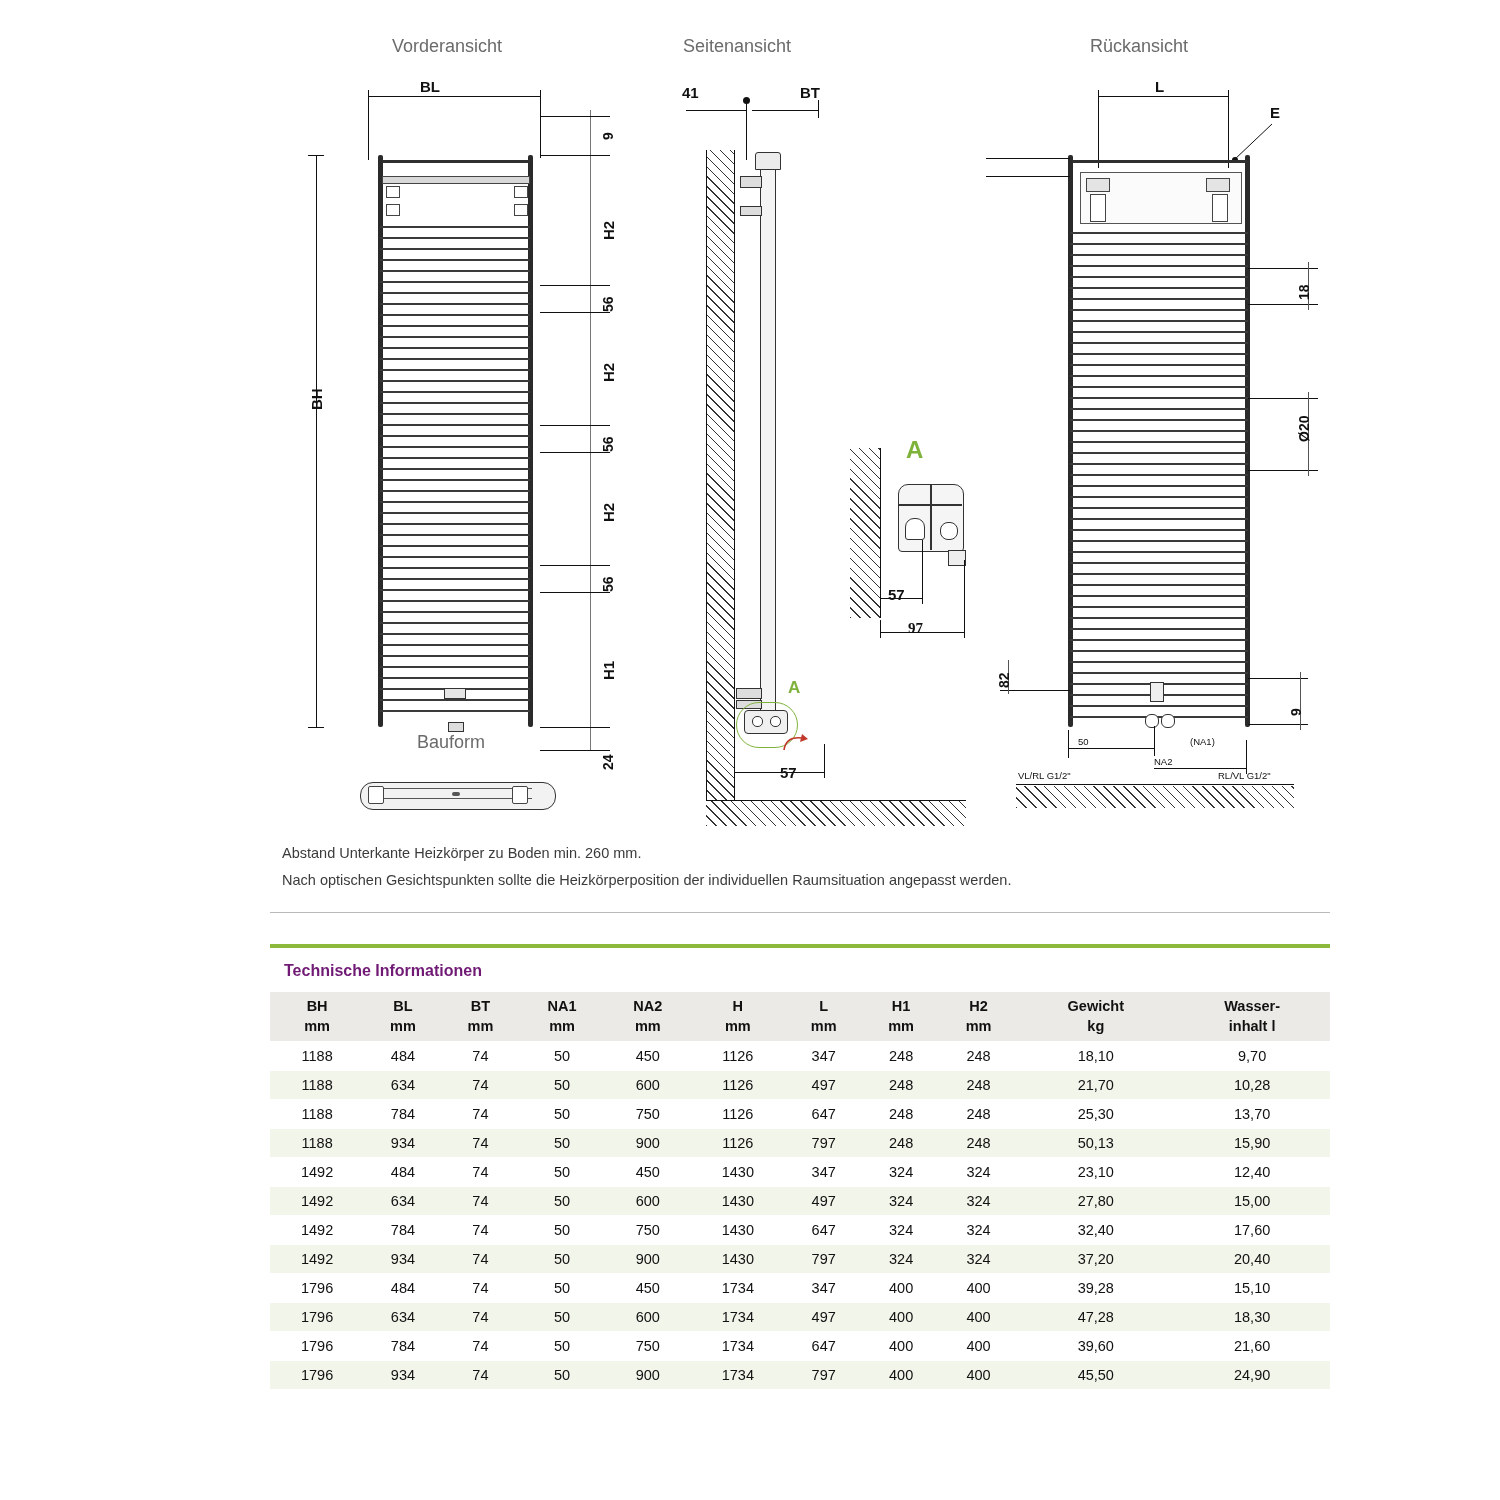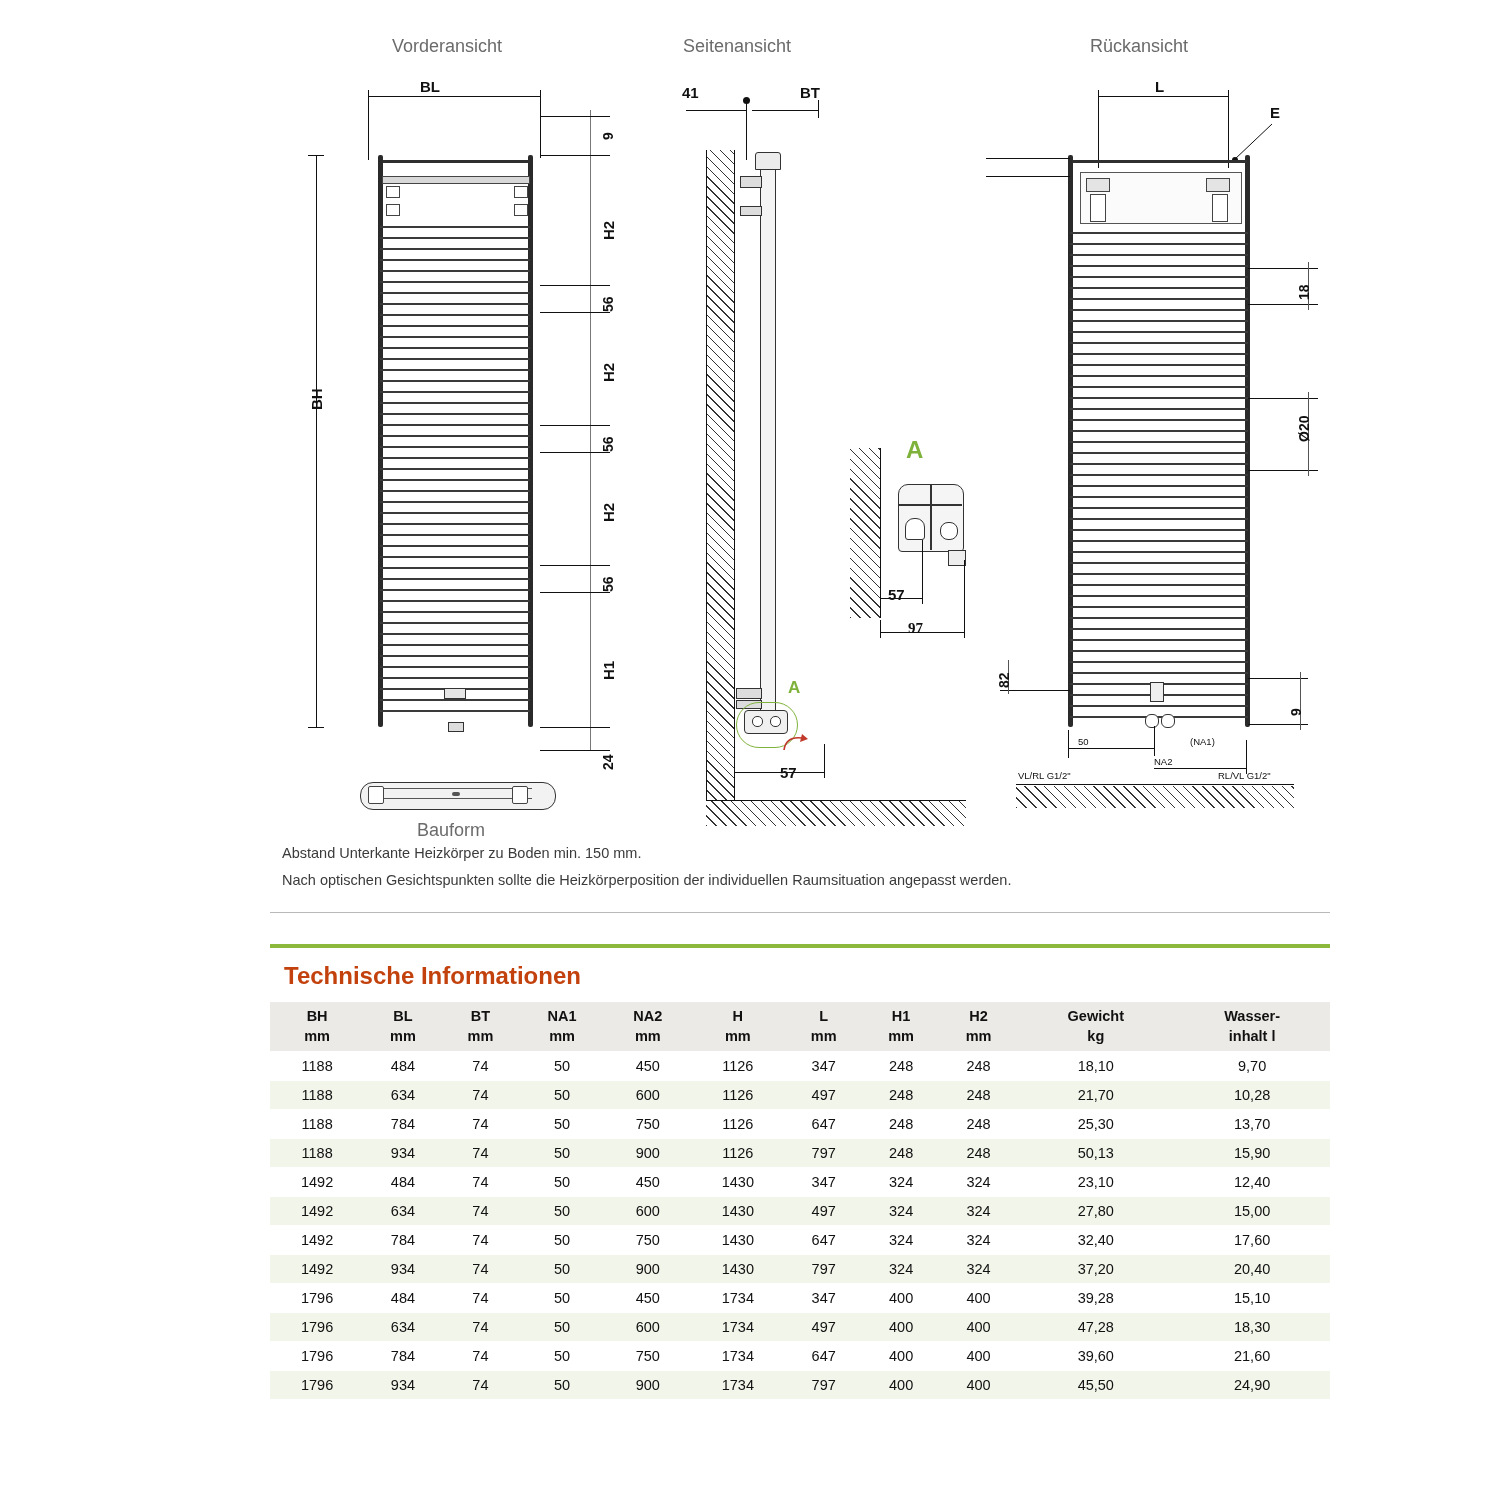--- a/index.html
+++ b/index.html
@@ -34,21 +34,21 @@
   .hatch-h{position:absolute;
     background-image:repeating-linear-gradient(45deg,#333 0px,#333 1px,transparent 1px,transparent 7px);
   }
 
   
   .note{position:absolute;font-size:14.5px;color:#3b3b3b;white-space:nowrap;}
 
   
   .tbl-wrap{position:absolute;left:270px;top:944px;width:1060px;}
   .tbl-topline{height:4px;background:#8cb83c;width:100%;}
-  .tbl-title{font-size:24px;font-weight:bold;color:#c2410c;padding:14px 14px 12px 14px;}
+  .tbl-title{font-size:16px;font-weight:bold;color:#701a75;padding:14px 14px 12px 14px;}
   table{border-collapse:collapse;width:100%;font-size:14.5px;}
   thead td{
     background:#eceae7;color:#111;font-weight:bold;text-align:center;
     padding:5px 2px;line-height:1.35;border-bottom:1px solid #ffffff;
   }
   tbody td{
     text-align:center;padding:6px 2px;color:#111;border-bottom:1px solid #ffffff;
   }
   tbody tr:nth-child(odd) td{background:#ffffff;}
   tbody tr:nth-child(even) td{background:#f2f5ea;}
@@ -57,21 +57,21 @@
   .green{color:#7fb23b;}
 </style>
 </head>
 <body>
 
 <div class="page">
 
   <div class="view-title" style="left:392px;top:36px;">Vorderansicht</div>
   <div class="view-title" style="left:683px;top:36px;">Seitenansicht</div>
   <div class="view-title" style="left:1090px;top:36px;">Rückansicht</div>
-  <div class="view-title" style="left:417px;top:800px;margin-top:20px;">Bauform</div>
+  <div class="view-title" style="left:417px;top:712px;margin-top:20px;">Bauform</div>
 
   <div>
 
     <div class="hline" style="left:368px;top:96px;width:172px;"></div>
     <div class="vline" style="left:368px;top:90px;height:70px;"></div>
     <div class="vline" style="left:540px;top:90px;height:68px;"></div>
     <div class="lbl-b" style="left:420px;top:78px;">BL</div>
 
     <div class="vline" style="left:316px;top:155px;height:572px;"></div>
     <div class="hline" style="left:308px;top:155px;width:16px;"></div>
@@ -339,21 +339,21 @@
     <div class="hline" style="left:1154px;top:768px;width:92px;"></div>
     <div class="vline" style="left:1246px;top:740px;height:34px;"></div>
     <div class="lbl-xs" style="left:1154px;top:756px;">NA2</div>
 
     <div class="hline" style="left:1016px;top:784px;width:278px;"></div>
     <div class="lbl-xs" style="left:1018px;top:770px;">VL/RL G1/2"</div>
     <div class="lbl-xs" style="left:1218px;top:770px;">RL/VL G1/2"</div>
     <div class="hatch-h" style="left:1016px;top:786px;width:278px;height:22px;"></div>
   </div>
 
-  <div class="note" style="left:282px;top:845px;">Abstand Unterkante Heizkörper zu Boden min. 150 mm.</div>
+  <div class="note" style="left:282px;top:845px;">Abstand Unterkante Heizkörper zu Boden min. 260 mm.</div>
   <div class="note" style="left:282px;top:872px;">Nach optischen Gesichtspunkten sollte die Heizkörperposition der individuellen Raumsituation angepasst werden.</div>
   <div class="divline"></div>
 
   <div class="tbl-wrap">
     <div class="tbl-topline"></div>
     <div class="tbl-title">Technische Informationen</div>
     <table>
       <thead>
         <tr id="head-row">
             <td>

